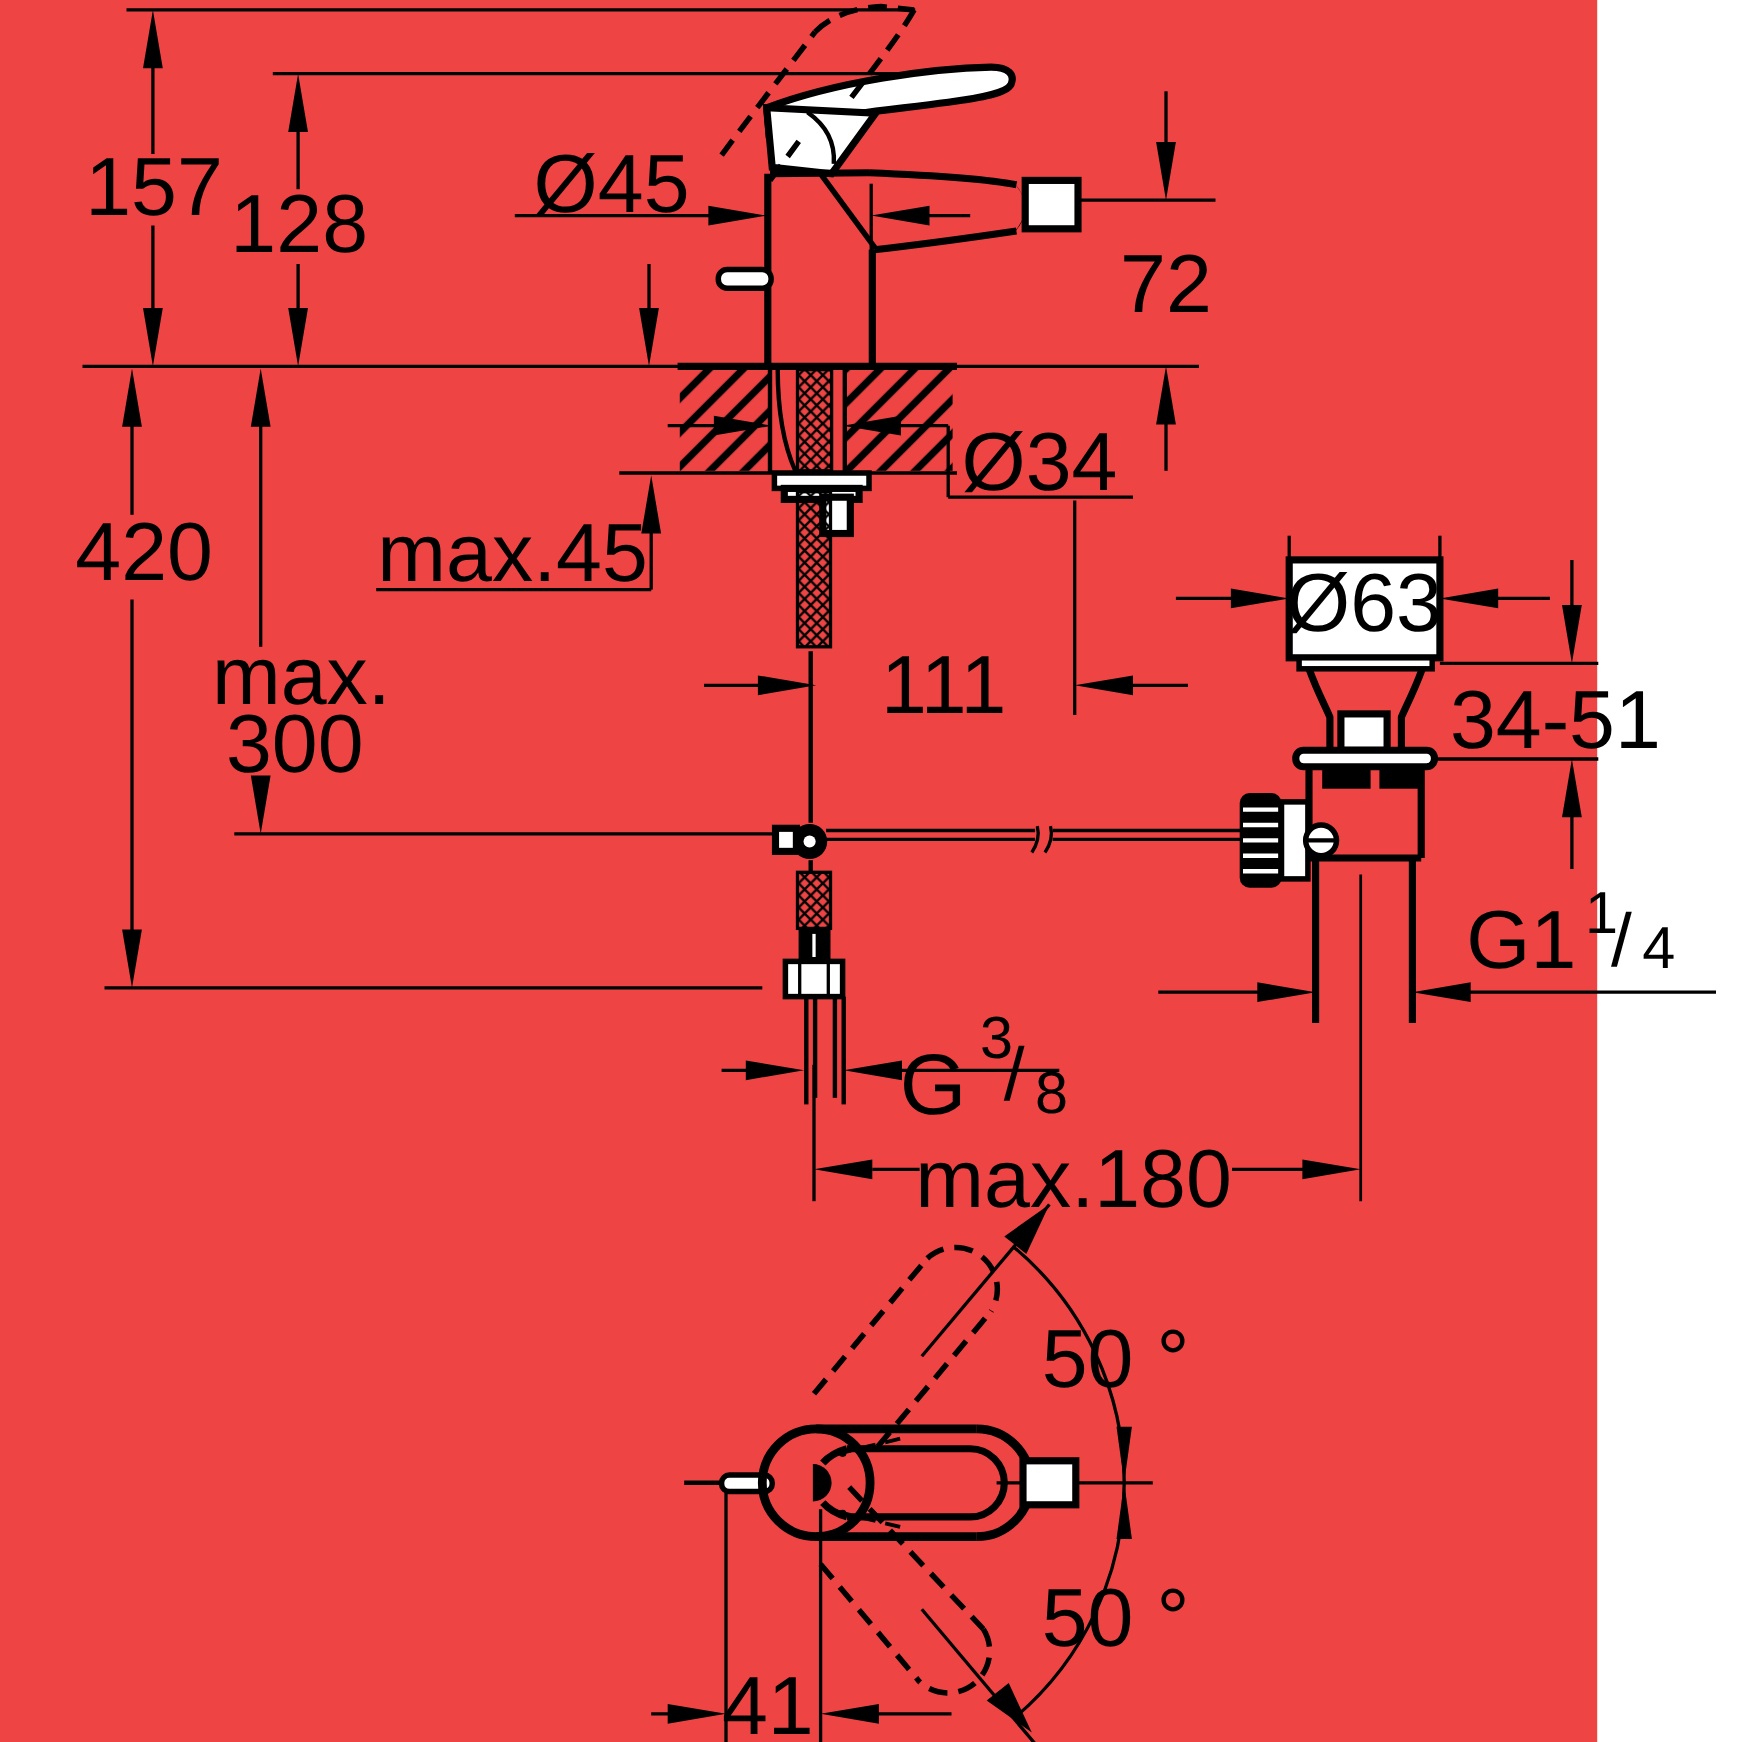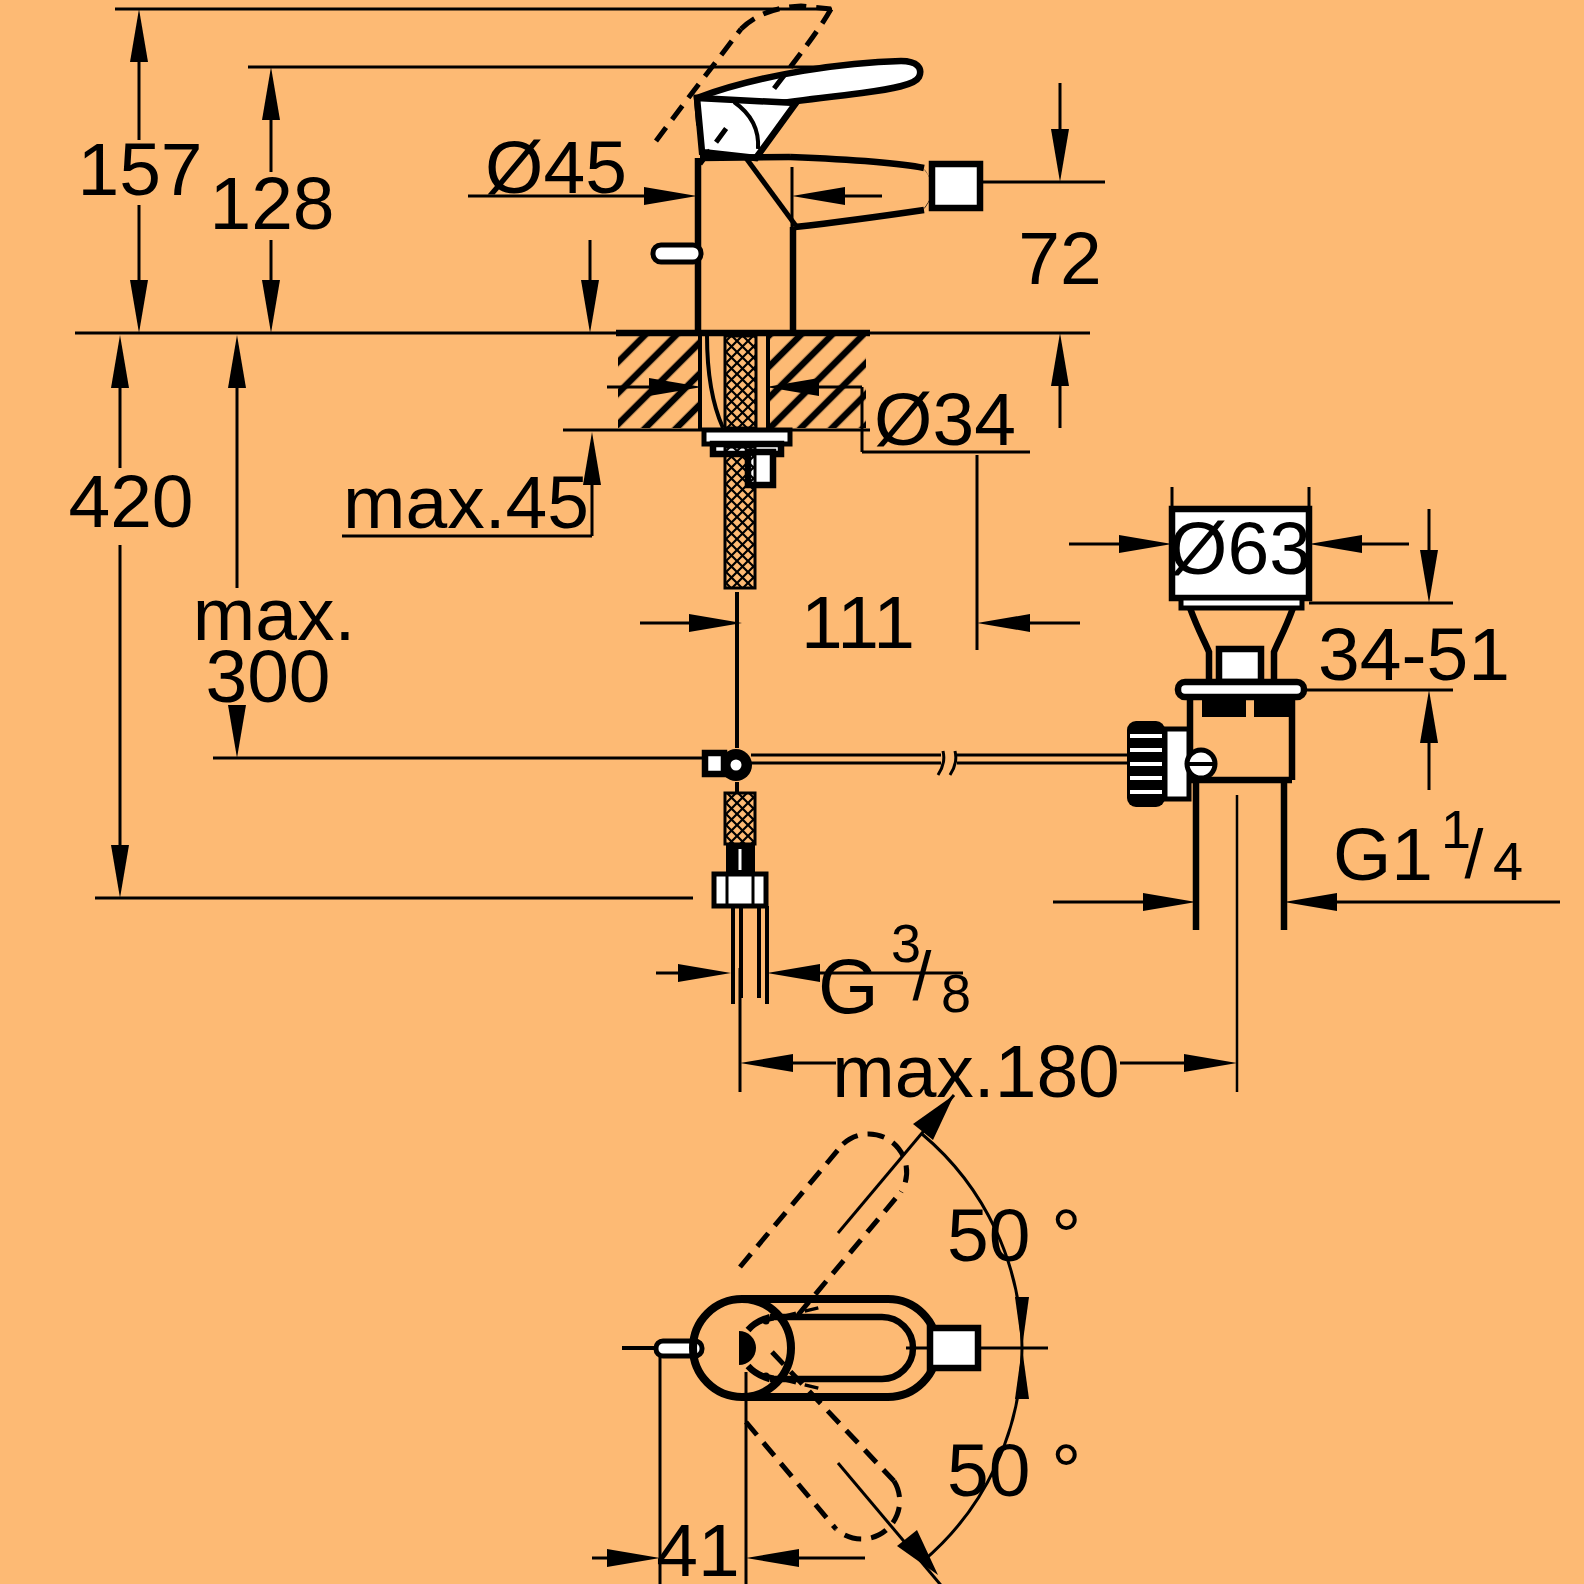--- a/index.html
+++ b/index.html
@@ -1,16 +1,16 @@
 <!DOCTYPE html>
 <html><head>
 <meta charset="utf-8">
 <style>
   html,body{margin:0;padding:0;background:#ffffff;}
-  .stage{width:1584px;height:1584px;position:relative;background:#fdba74;}
+  .stage{width:1452px;height:1584px;position:relative;background:#ef4444;}
   svg{display:block;}
   .t  {stroke:#000;stroke-width:3;fill:none;}
   .t2 {stroke:#000;stroke-width:2.5;fill:none;}
   .m  {stroke:#000;stroke-width:4;fill:none;}
   .m5 {stroke:#000;stroke-width:5;fill:none;}
   .o  {stroke:#000;stroke-width:6.5;fill:none;}
   .o8 {stroke:#000;stroke-width:8;fill:none;}
   .ow {stroke:#000;stroke-width:6.5;fill:#fff;}
   .ow5{stroke:#000;stroke-width:5;fill:#fff;}
   .ah {fill:#000;stroke:none;}

